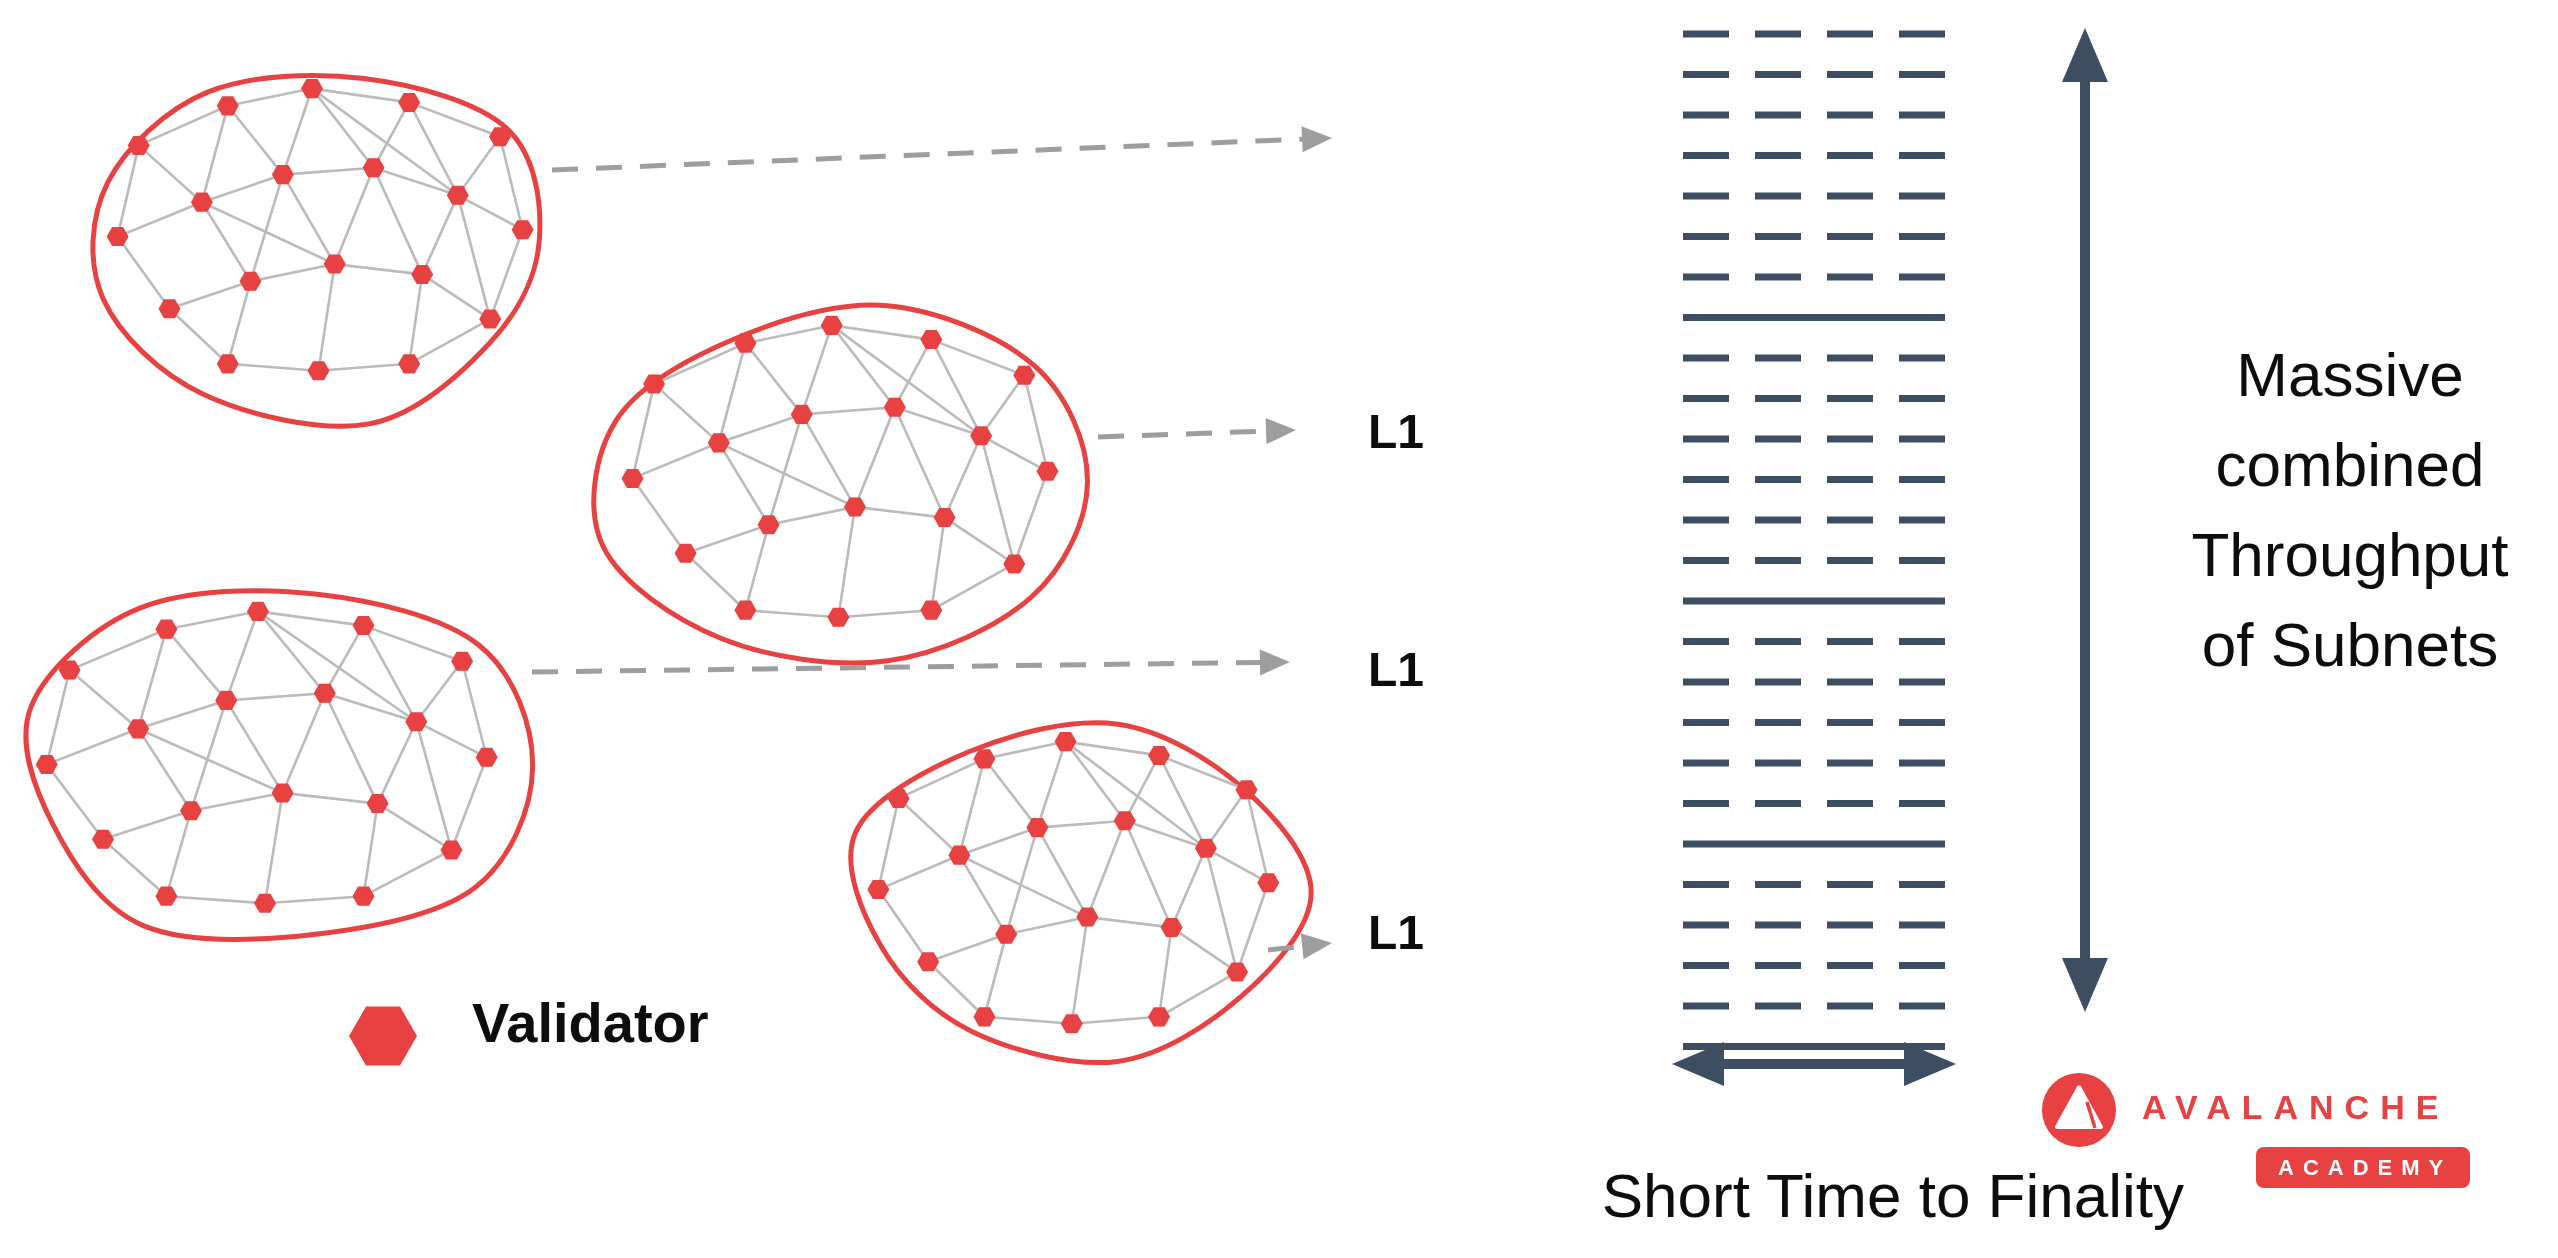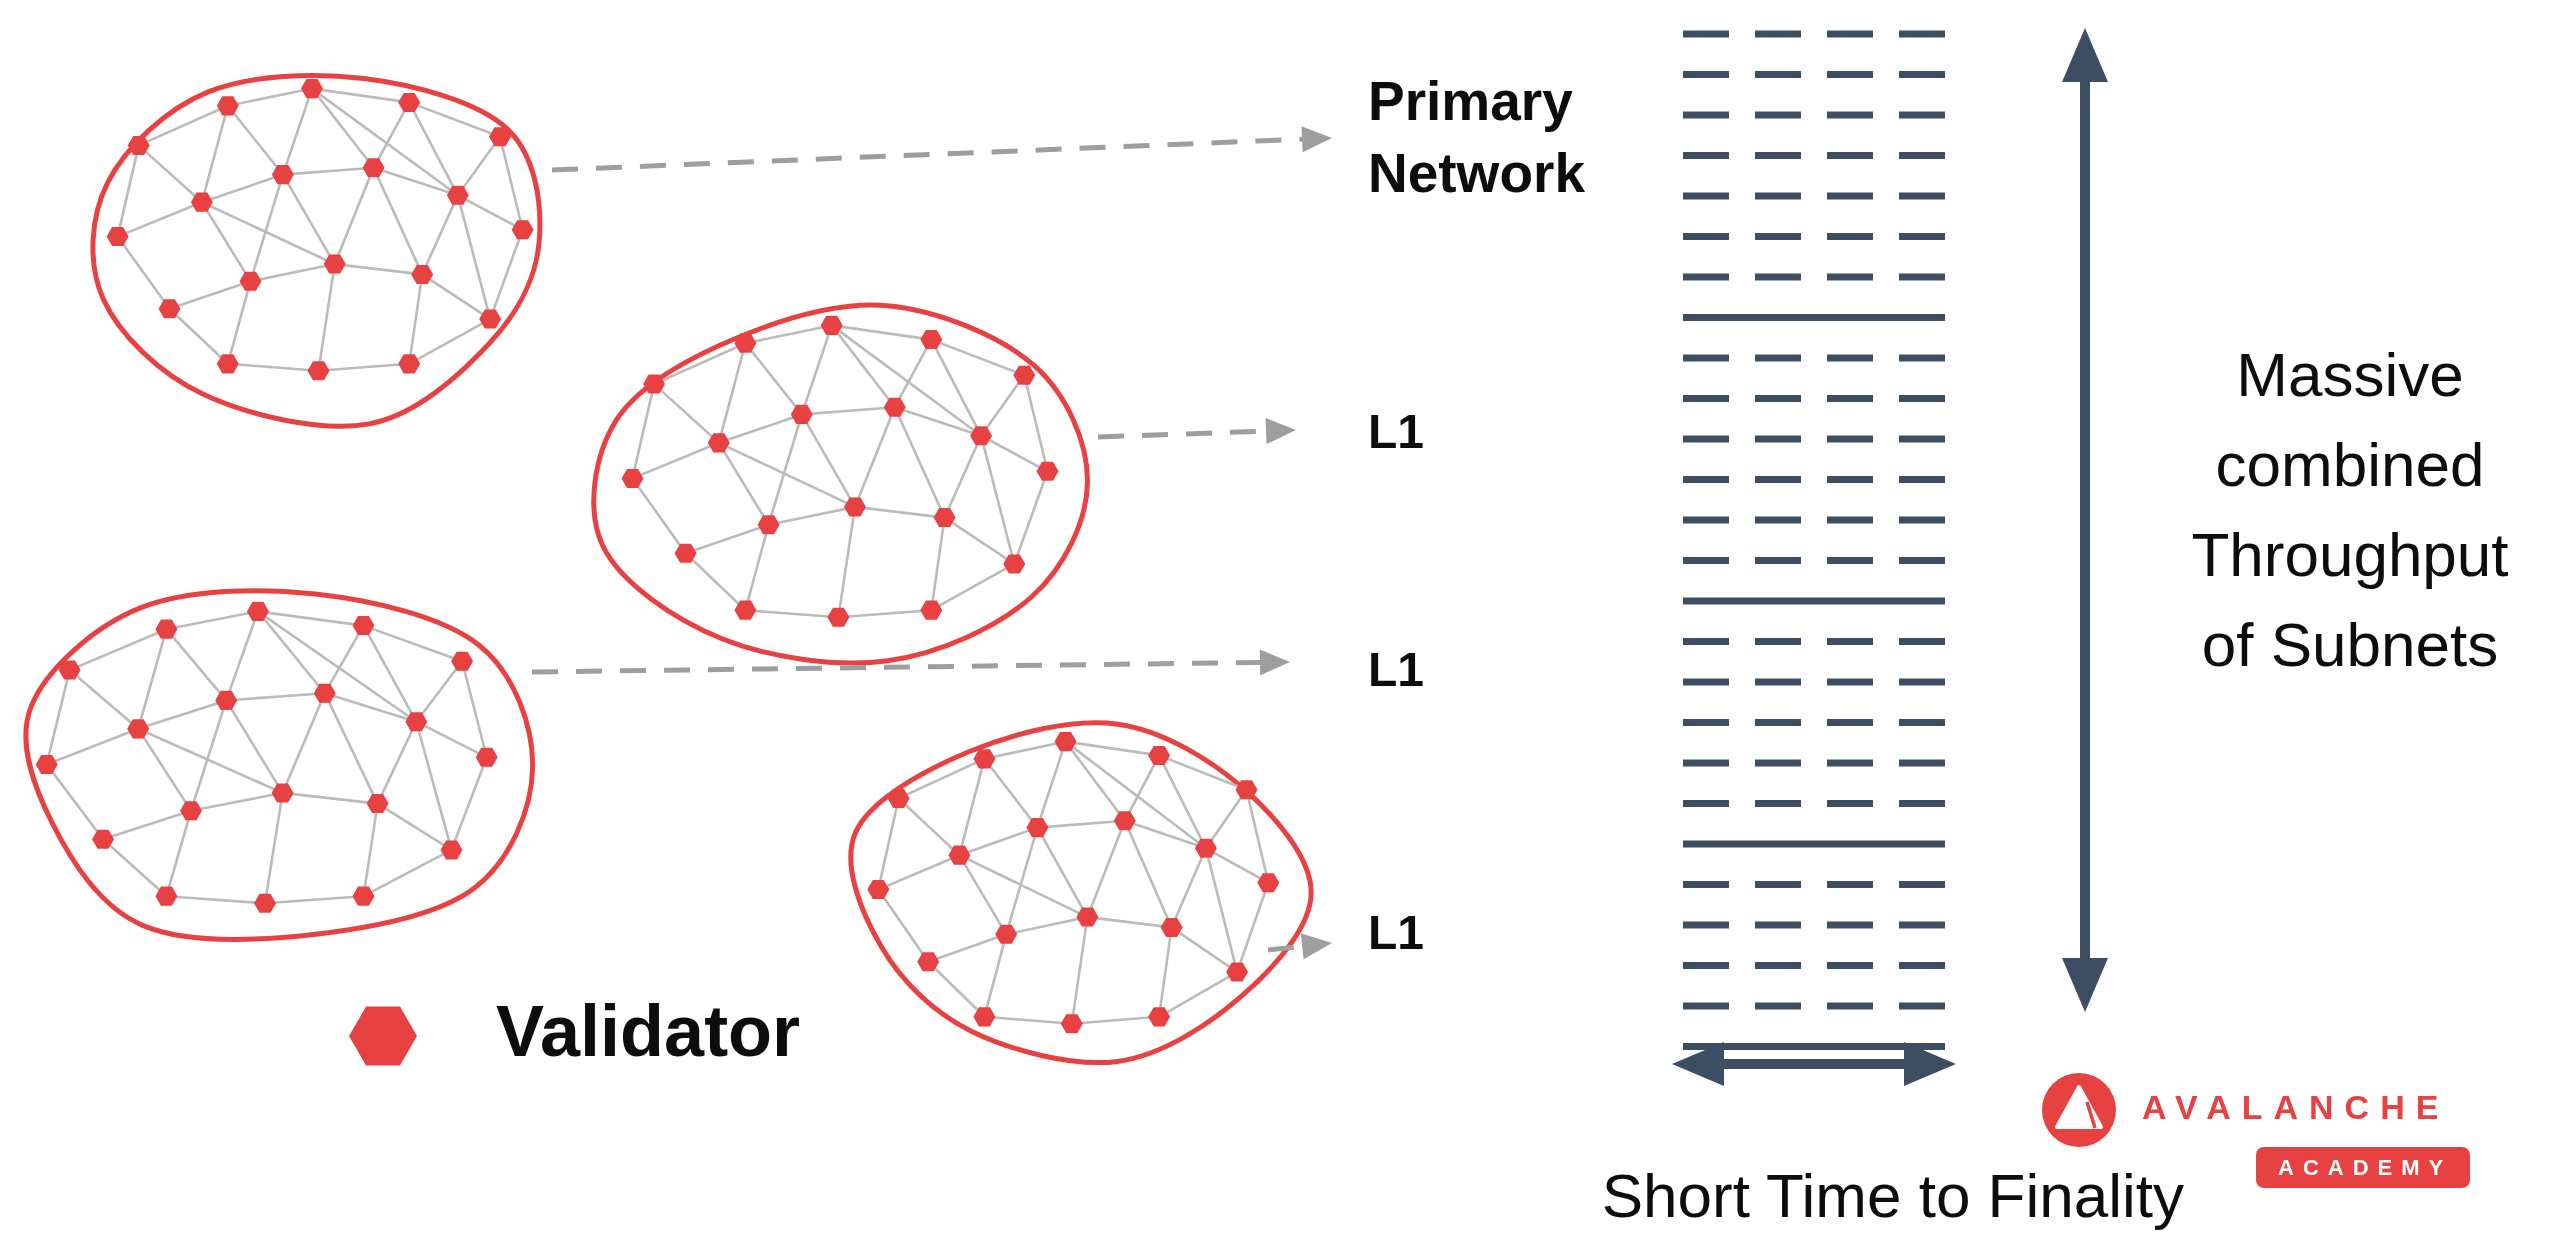--- a/index.html
+++ b/index.html
@@ -5,21 +5,21 @@
   html,body{margin:0;padding:0;background:#fff;}
   .canvas{
     position:relative;width:2558px;height:1258px;background:#ffffff;overflow:hidden;
     font-family:"Liberation Sans", sans-serif;color:#111;
   }
   svg.gfx{position:absolute;left:0;top:0;}
   .lbl{position:absolute;color:#0d0d0d;}
   .primary-label{left:1368px;top:66px;width:290px;font-size:55px;font-weight:700;line-height:1.3;}
   .l1-label{left:1368px;font-size:48px;font-weight:700;}
   .l1-1{top:404px;} .l1-2{top:642px;} .l1-3{top:905px;}
-  .validator-label{left:496px;top:990px;font-size:72px;font-weight:700;}
+  .validator-label{left:472px;top:990px;font-size:56px;font-weight:700;}
   .throughput-label{left:2118px;top:330px;width:464px;text-align:center;font-size:62px;line-height:1.45;font-weight:400;}
   .throughput-label span{display:block;}
   .finality-label{left:1460px;top:1160px;width:724px;text-align:right;font-size:62px;font-weight:400;}
   .brand-text{position:absolute;left:2134px;top:1088px;font-size:34px;font-weight:700;letter-spacing:11px;color:#E84142;margin-left:8px;}
   .academy-badge{position:absolute;left:2256px;top:1147px;background:#E84142;color:#ffffff;
     font-size:22px;font-weight:700;letter-spacing:9px;padding:8px 18px 7px 22px;border-radius:8px;}
 </style>
 </head>
 <body>
 
@@ -349,21 +349,20 @@
         <polygon points="1956,1064 1904,1042 1904,1086" fill="#3D4E63"></polygon>
       </g>
       <polygon points="417.0,1036.0 400.0,1065.4 366.0,1065.4 349.0,1036.0 366.0,1006.6 400.0,1006.6" fill="#E84142"></polygon>
       <g>
         <circle cx="2079" cy="1110" r="37" fill="#E84142"></circle>
         <polygon points="2079,1087 2101,1127 2057,1127" fill="#ffffff" stroke="#ffffff" stroke-width="4" stroke-linejoin="round"></polygon>
         <line x1="2087" y1="1102" x2="2095" y2="1128" stroke="#E84142" stroke-width="3.5"></line>
       </g>
     </svg>
 
-  <div class="lbl primary-label">Primary Network</div>
 
   <div class="lbl l1-label l1-1">L1</div>
   <div class="lbl l1-label l1-2">L1</div>
   <div class="lbl l1-label l1-3">L1</div>
 
   <div class="lbl validator-label">Validator</div>
 
   <div class="lbl throughput-label">
     <span>Massive</span>
     <span>combined</span>

